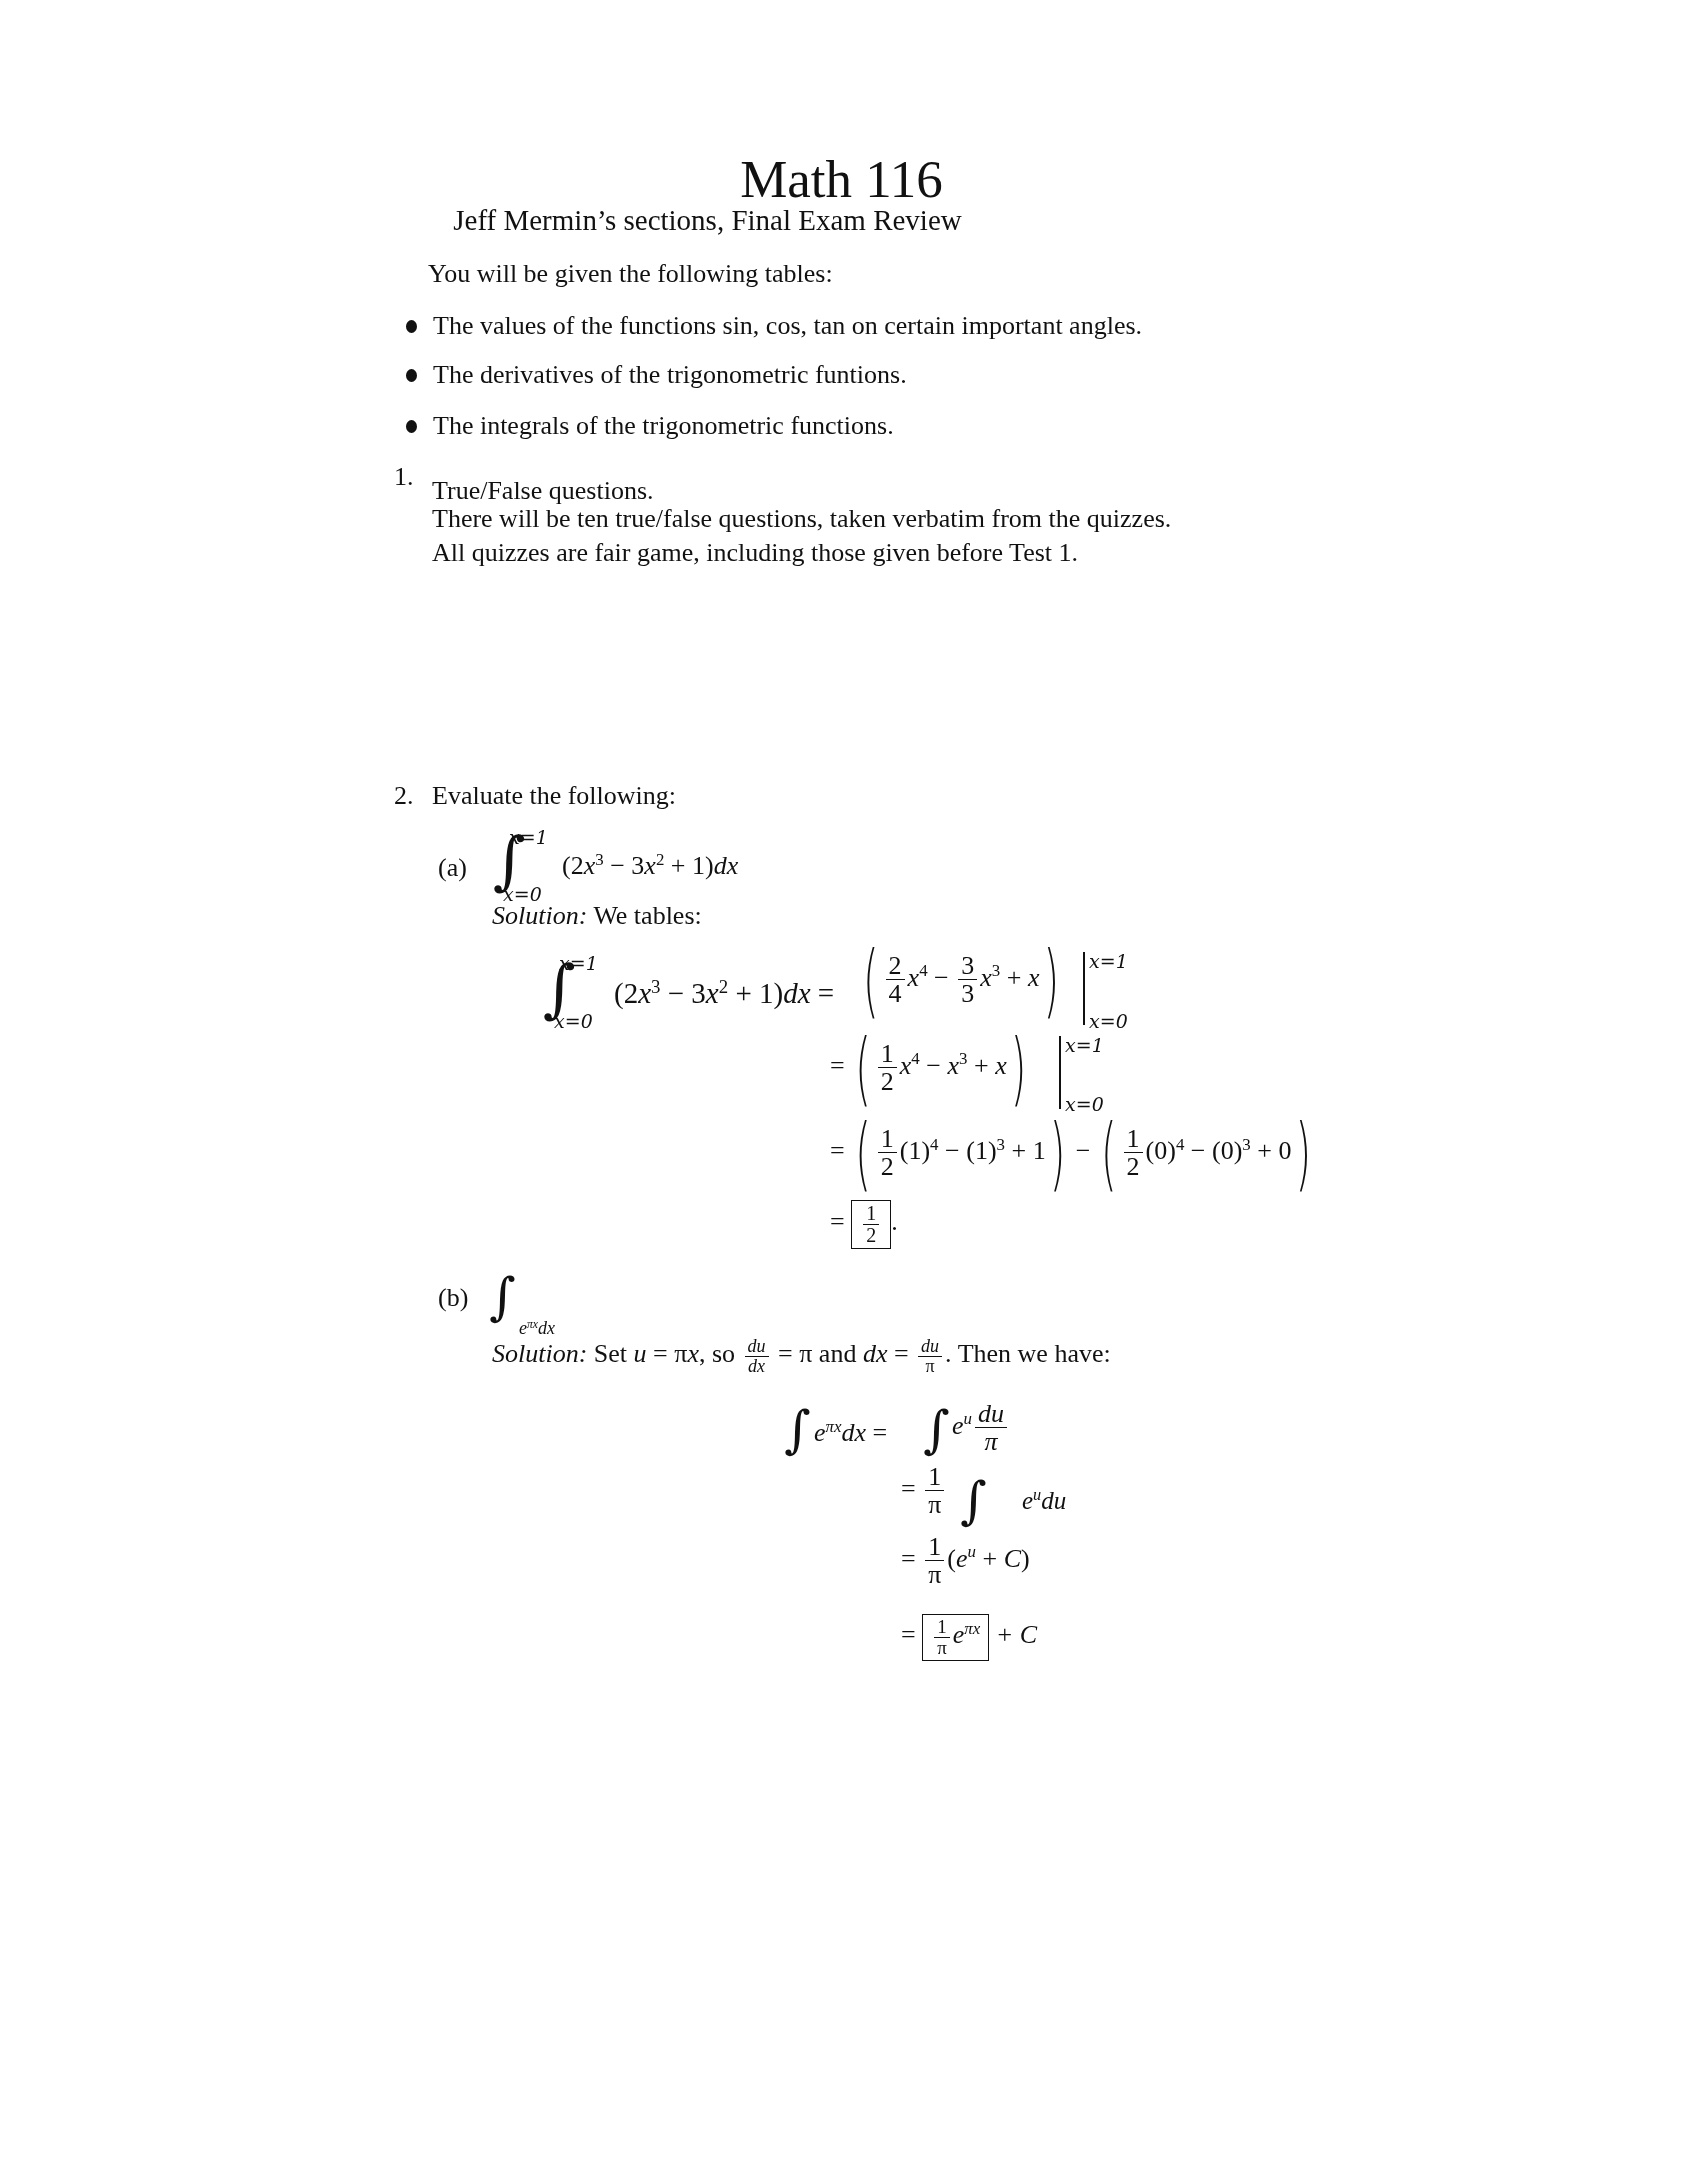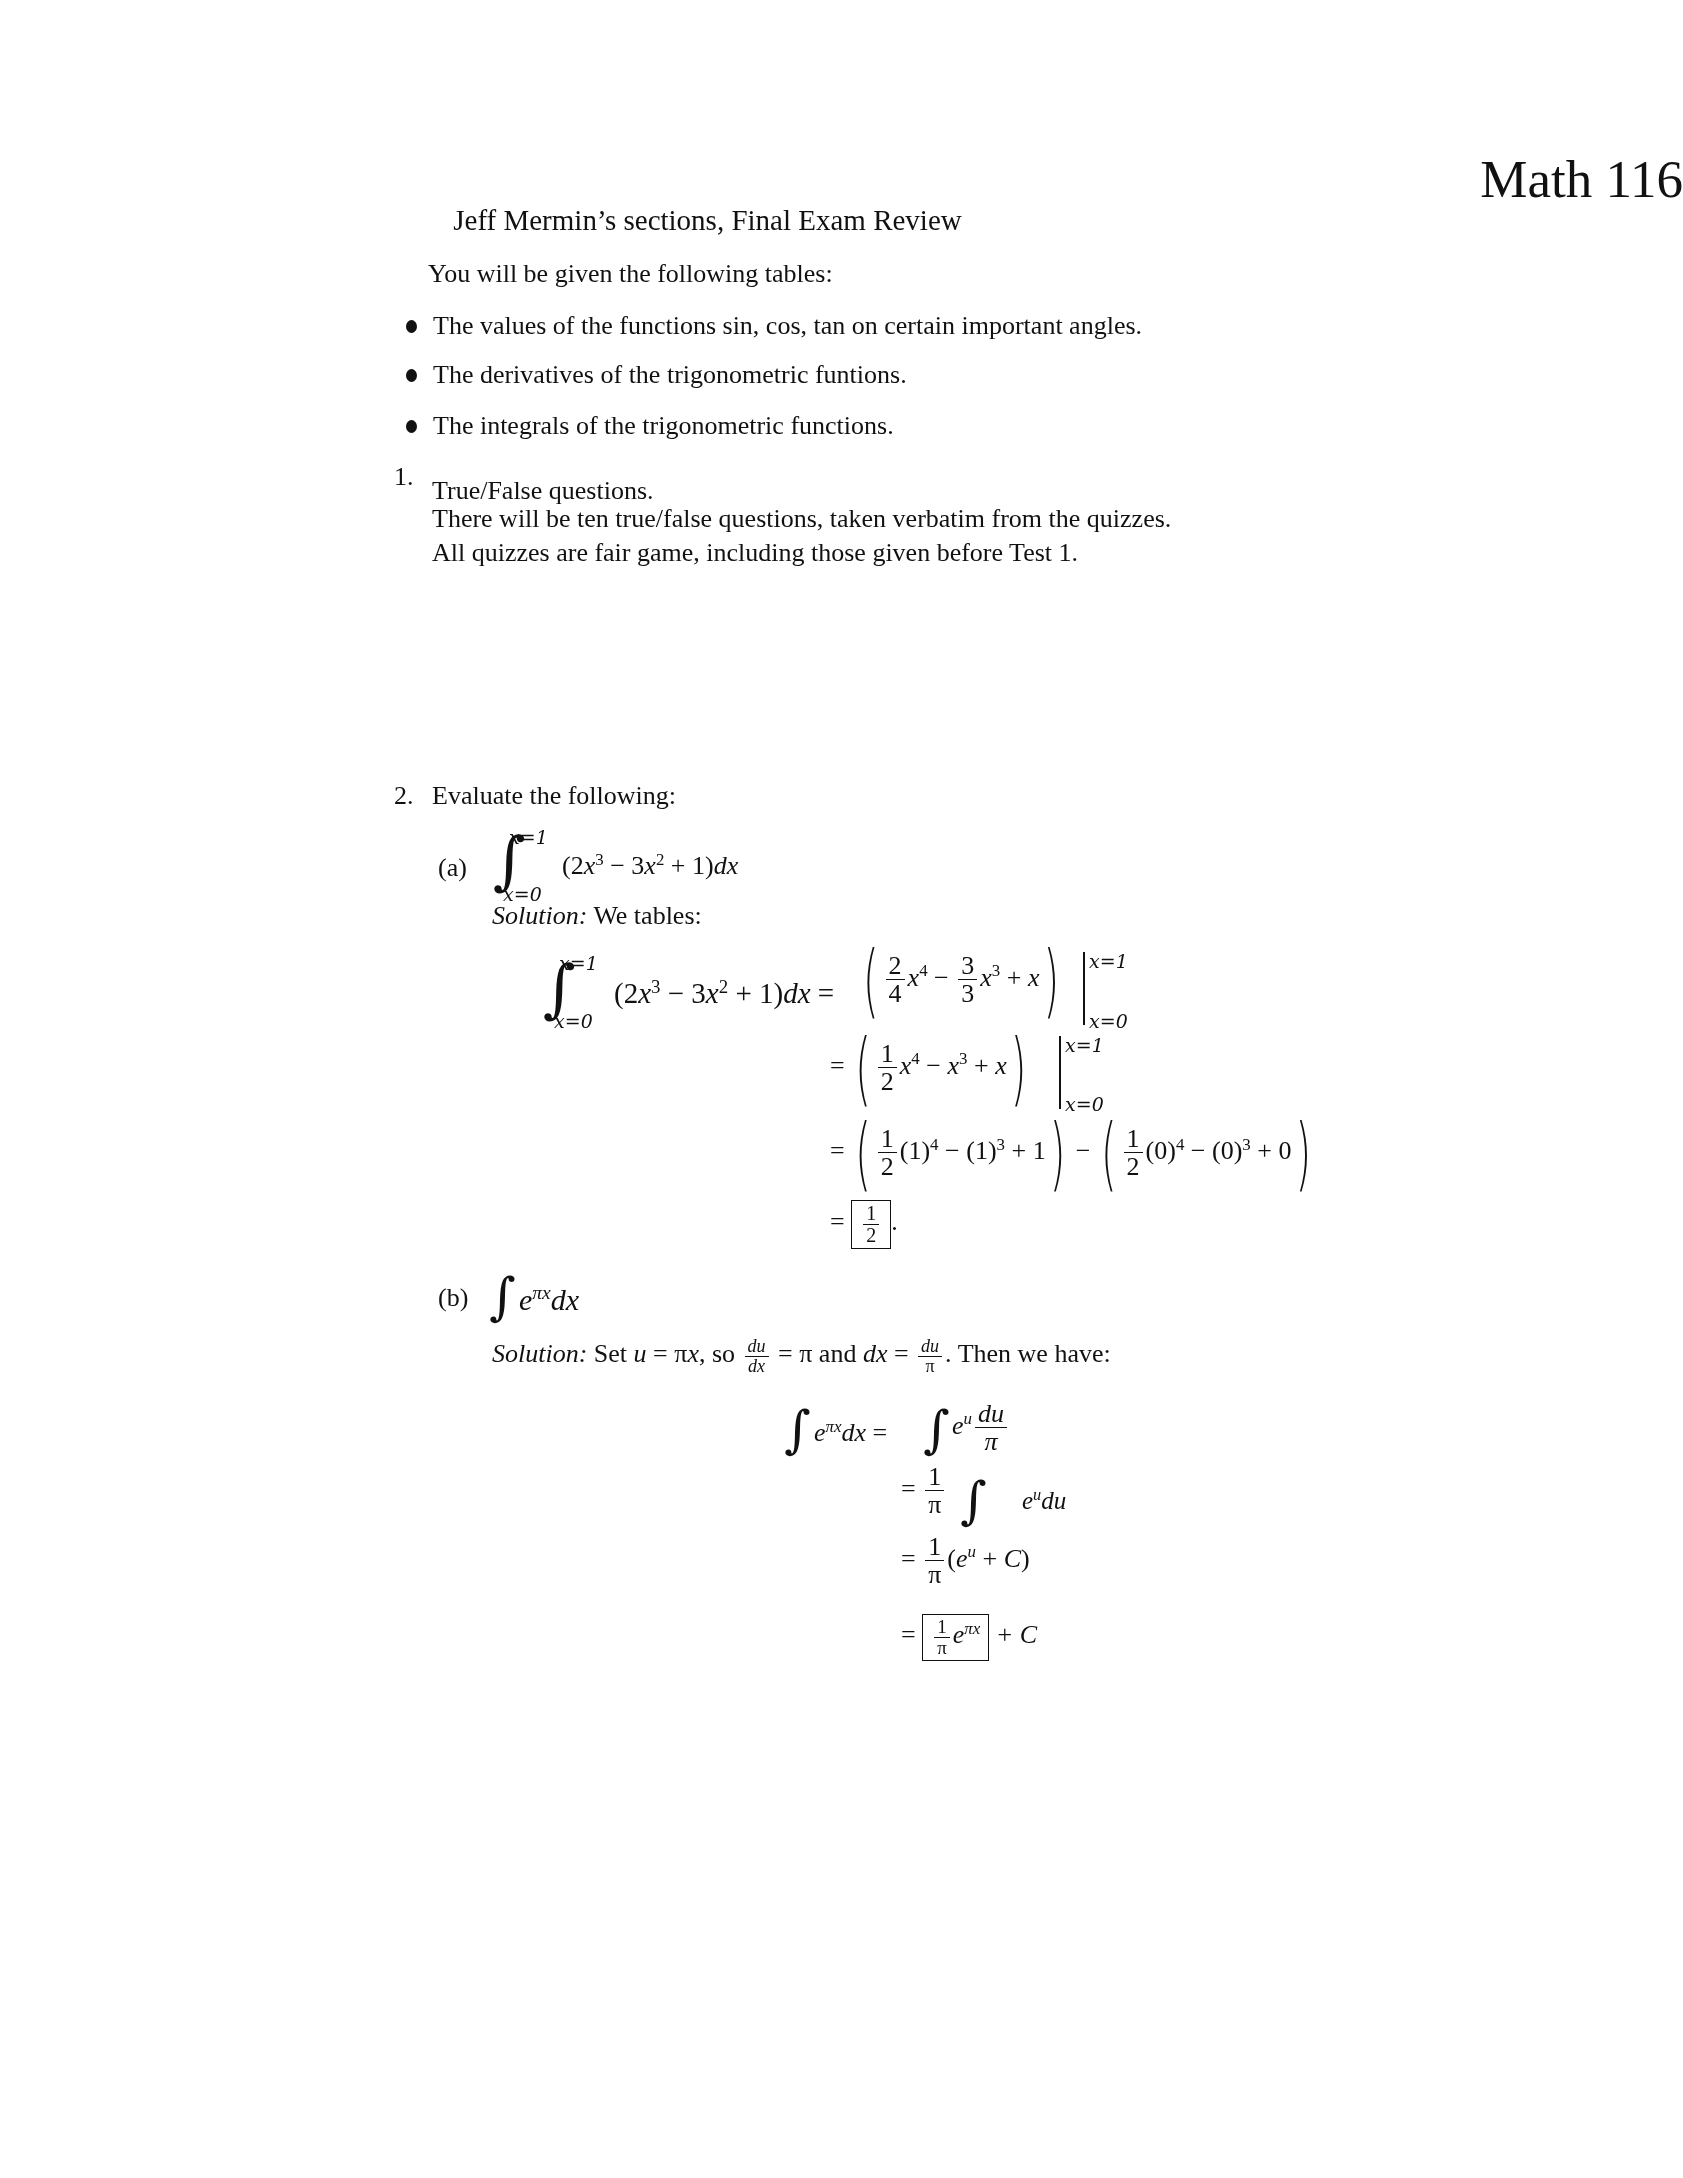--- a/index.html
+++ b/index.html
@@ -1,20 +1,20 @@
 <!DOCTYPE html>
 <html><head>
 <meta charset="utf-8">
 <style>
   html, body { margin: 0; padding: 0; background: #ffffff; }
   body { width: 1683px; height: 2178px; position: relative; overflow: hidden;
          font-family: "DejaVu Serif", "Liberation Serif", serif; color: #111; }
   .abs { position: absolute; white-space: nowrap; }
   .serif { font-family: "Liberation Serif", "DejaVu Serif", serif; }
-  .title { font-size: 53px; left: 0; width: 1683px; text-align: right; top: 149px; }
+  .title { font-size: 53px; left: 0; width: 1683px; text-align: center; top: 149px; }
   .subtitle { font-size: 29px; left: 0; width: 1415px; text-align: center; top: 204px; }
   .body-text { font-size: 26px; }
   .bullet-dot { display: inline-block; width: 11px; height: 13px; background: #111; border-radius: 50%; margin-right: 16px; vertical-align: middle; position: relative; top: -2px; }
   .it { font-style: italic; }
   .math { font-family: "Liberation Serif", "DejaVu Serif", serif; font-style: italic; }
   .rm { font-style: normal; }
   sup, .sup { font-size: 0.65em; vertical-align: 0.55em; line-height: 0; }
   .lim { font-size: 19px; font-style: italic; position: absolute; }
   .intsign { font-family: "DejaVu Serif", serif; font-style: normal; position: absolute; }
   .frac { display: inline-flex; flex-direction: column; align-items: center; vertical-align: middle; margin: 0 3px; }
@@ -106,21 +106,21 @@
     <span class="rm">=</span> <span class="box rm"><span class="frac small-frac" style="font-size:20px;">
           <span class="num">1</span>
           <span class="den">2</span>
         </span></span><span class="rm">.</span>
   </span>
 </div>
 
 <div class="abs serif body-text" style="left:438px; top:1283px;">(b)</div>
 <div>
   <span class="intsign" style="left:489px; top:1267px; font-size:51px;">∫</span>
-  <span class="abs math" style="left:519px; top:1283px; font-size:30px;">e<sup>πx</sup>dx</span>
+  <span class="abs math" style="left:519px; top:1318px; font-size:18px;">e<sup>πx</sup>dx</span>
 </div>
 <div class="abs serif body-text" style="left:492px; top:1337px;">
   <span class="it">Solution:</span>
   <span class="rm"> Set </span><span class="math">u</span> = π<span class="math">x</span>, so <span class="frac" style="font-size:18px;">
       <span class="num math">du</span>
       <span class="den math">dx</span>
     </span> = π and <span class="math">dx</span> = <span class="frac" style="font-size:18px;">
       <span class="num math">du</span>
       <span class="den">π</span>
     </span>. Then we have:

